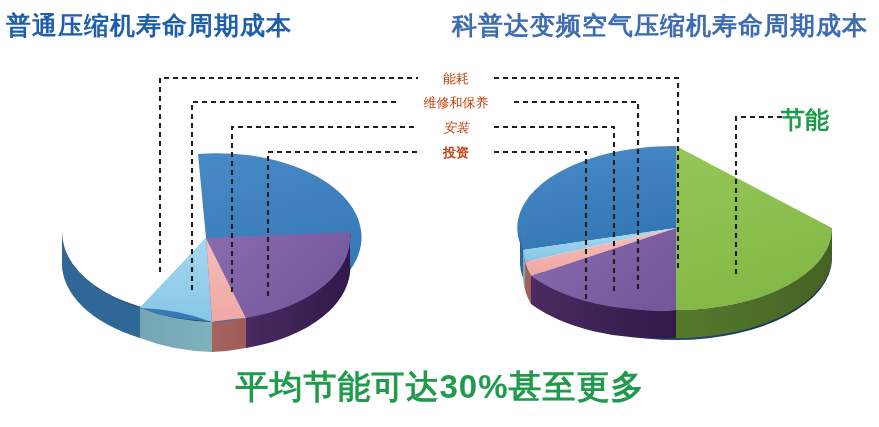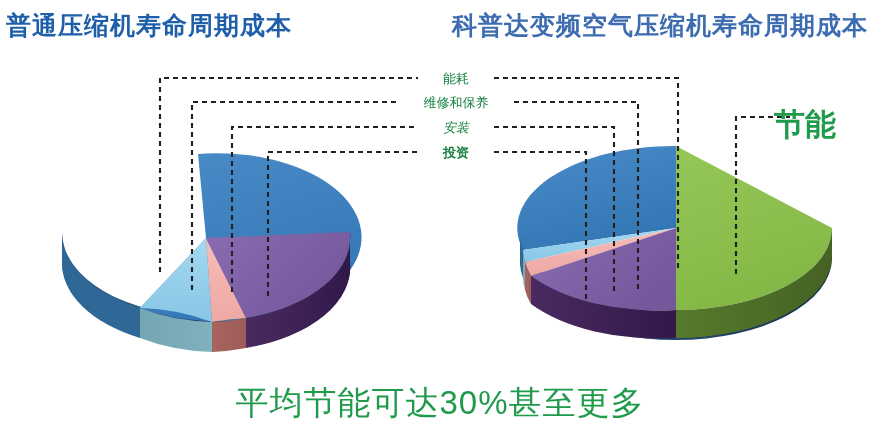--- a/index.html
+++ b/index.html
@@ -29,42 +29,42 @@
     text-shadow:
        1px 0 0 #ffffff,-1px 0 0 #ffffff,
        0 1px 0 #ffffff,0 -1px 0 #ffffff,
        1px 1px 0 #ffffff,-1px -1px 0 #ffffff,
        1px -1px 0 #ffffff,-1px 1px 0 #ffffff;
   }
 
   .leader-label{
     position:absolute;
     font-size:13px;
-    color:#15803d;
+    color:#c2410c;
     white-space:nowrap;
     text-align:center;
     transform:translateX(-50%);
   }
 
   #label-saving{
     position:absolute;
     left:805px;top:104px;
     transform:translateX(-50%);
-    font-size:31px;
+    font-size:24px;
     font-weight:bold;
     color:#1f9b4b;
     white-space:nowrap;
   }
 
   #caption{
     position:absolute;
-    left:440px;top:381px;
+    left:440px;top:365px;
     transform:translateX(-50%);
     font-size:33px;
-    font-weight:normal;
+    font-weight:bold;
     color:#1f9b4b;
     white-space:nowrap;
     letter-spacing:1px;
   }
 
   svg.art{position:absolute;left:0;top:0;width:879px;height:427px;}
 </style>
 </head>
 <body>
 

